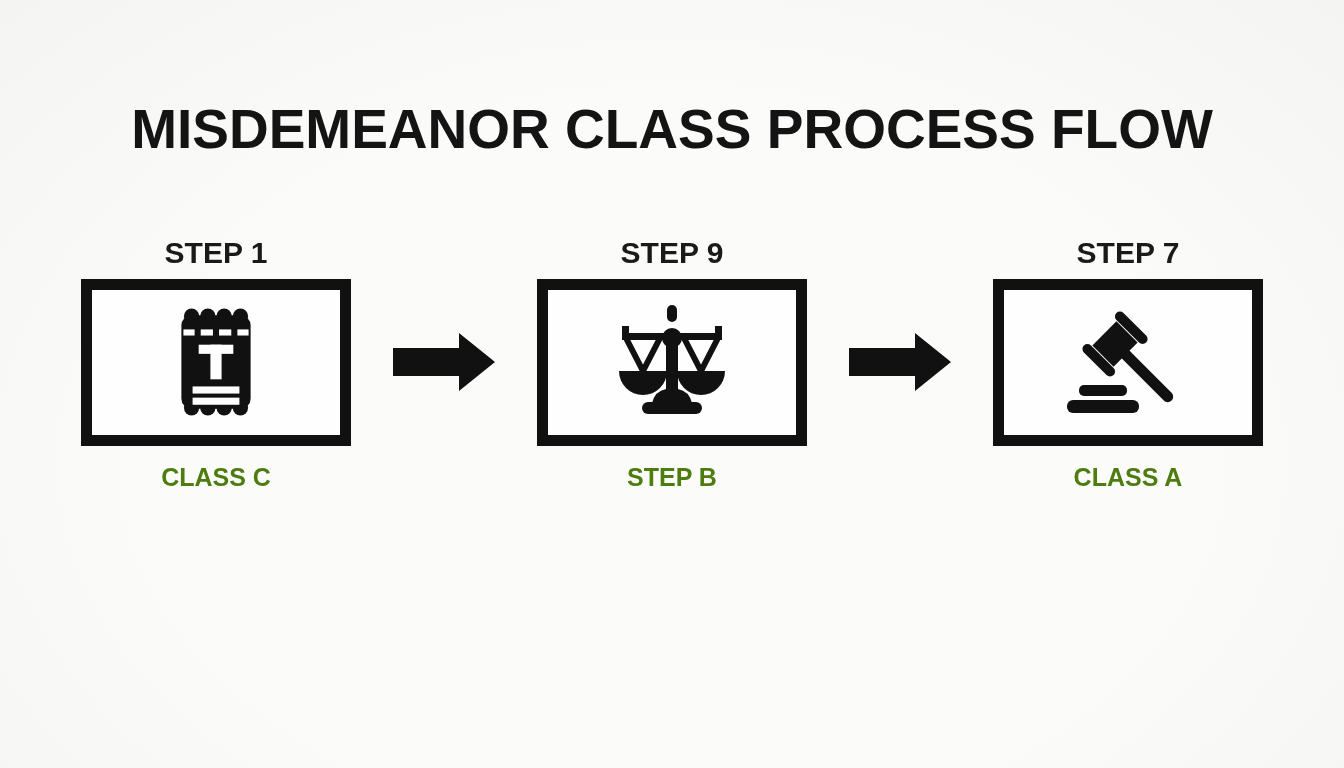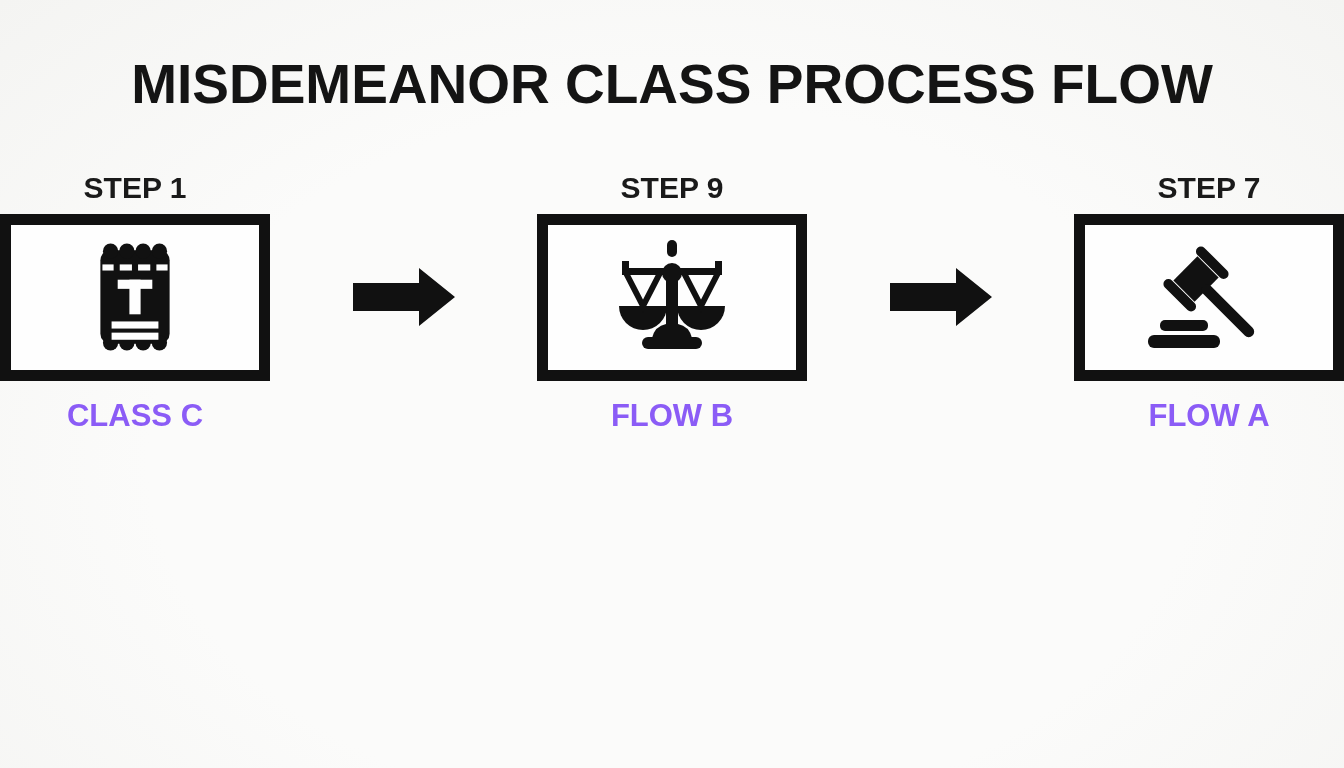--- a/index.html
+++ b/index.html
@@ -8,33 +8,33 @@
     font-family: "Liberation Sans", sans-serif;
     background: radial-gradient(ellipse at 50% 60%, #fbfbfa 55%, #f4f4f2 100%);
     color: #121212;
   }
   .canvas {
     position: relative;
     width: 1344px;
     height: 768px;
   }
   .title {
-    padding-top: 56px;
+    padding-top: 101px;
     text-align: center;
     font-size: 55px;
     font-weight: 800;
     letter-spacing: 0px;
     line-height: 1.05;
     color: #141414;
     white-space: nowrap;
   }
   .flow-row {
-    margin-top: 56px;
+    margin-top: 76px;
     display: flex;
-    justify-content: space-between;
+    justify-content: center;
     align-items: flex-start;
     gap: 20px;
   }
   .step-col {
     width: 270px;
     display: flex;
     flex-direction: column;
     align-items: center;
   }
   .step-label {
@@ -50,23 +50,23 @@
     width: 270px;
     height: 167px;
     border: 11px solid #111111;
     background: #fefefe;
     display: flex;
     align-items: center;
     justify-content: center;
   }
   .class-label {
     margin-top: 17px;
-    font-size: 31px;
+    font-size: 25px;
     font-weight: 800;
-    color: #8b5cf6;
+    color: #4d7c0f;
     white-space: nowrap;
   }
   .connector {
     width: 146px;
     display: flex;
     justify-content: center;
     margin-top: 98px;
   }
   .icon-svg { display: block; }
 </style>
@@ -130,21 +130,21 @@
             <rect x="26" y="97" width="60" height="12" rx="6"></rect>
             <path d="M3 66 A24 24 0 0 0 51 66 Z"></path>
             <path d="M61 66 A24 24 0 0 0 109 66 Z"></path>
           </g>
           <g fill="none" stroke="#111111" stroke-width="6">
             <path d="M10 33 L27 66 L44 33"></path>
             <path d="M68 33 L85 66 L102 33"></path>
           </g>
         </svg>
       </div>
-      <div class="class-label">FLOW B</div>
+      <div class="class-label">STEP B</div>
     </div>
 
     <div class="connector">
       <svg class="icon-svg" width="102" height="58" viewBox="0 0 102 58">
         <path d="M0 15 H66 V0 L102 29 L66 58 V43 H0 Z" fill="#111111"></path>
       </svg>
     </div>
 
     <div class="step-col">
       <div class="step-label">STEP 7</div>
@@ -155,17 +155,17 @@
               <rect x="-15" y="-17" width="30" height="34"></rect>
               <rect x="-21" y="-28" width="42" height="10" rx="5"></rect>
               <rect x="-21" y="18" width="42" height="10" rx="5"></rect>
               <rect x="10" y="-5.5" width="70" height="11" rx="5.5"></rect>
             </g>
             <rect x="16" y="75" width="48" height="11" rx="5"></rect>
             <rect x="4" y="90" width="72" height="13" rx="6"></rect>
           </g>
         </svg>
       </div>
-      <div class="class-label">FLOW A</div>
+      <div class="class-label">CLASS A</div>
     </div>
 
   </div>
 </div>
 
 </body></html>

